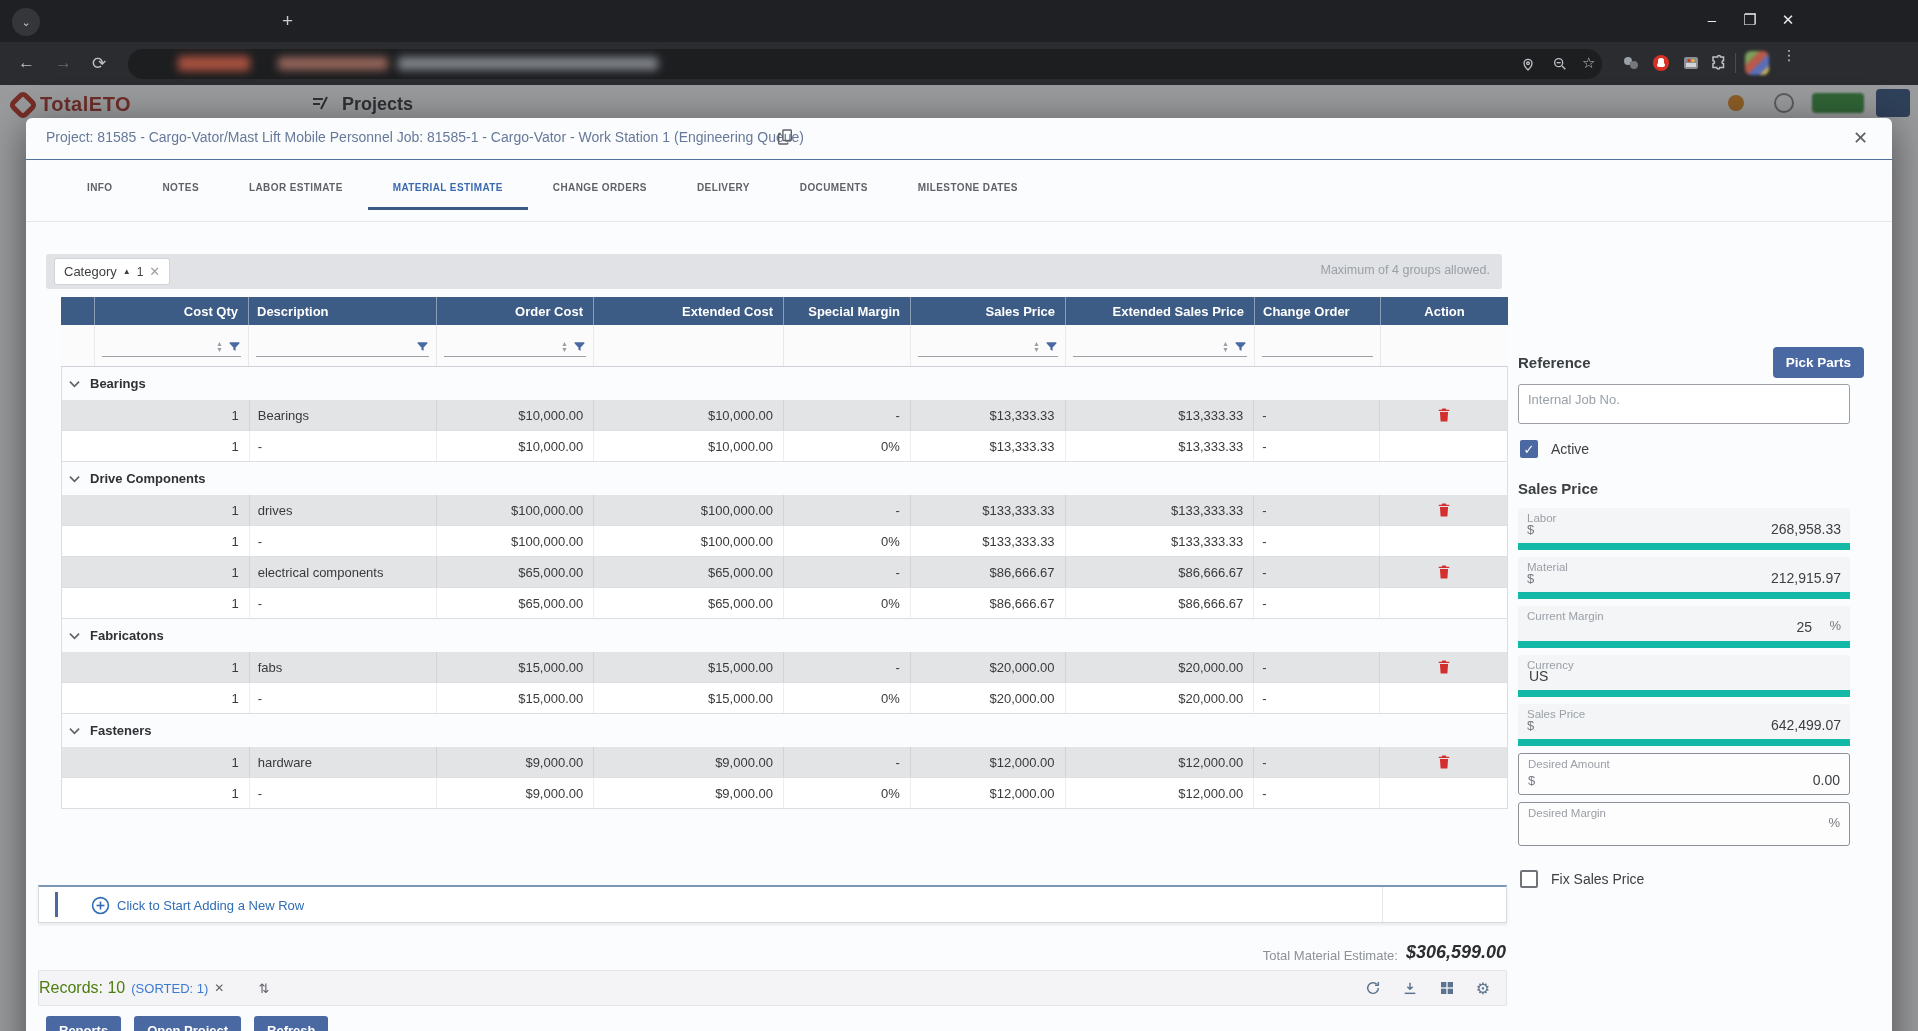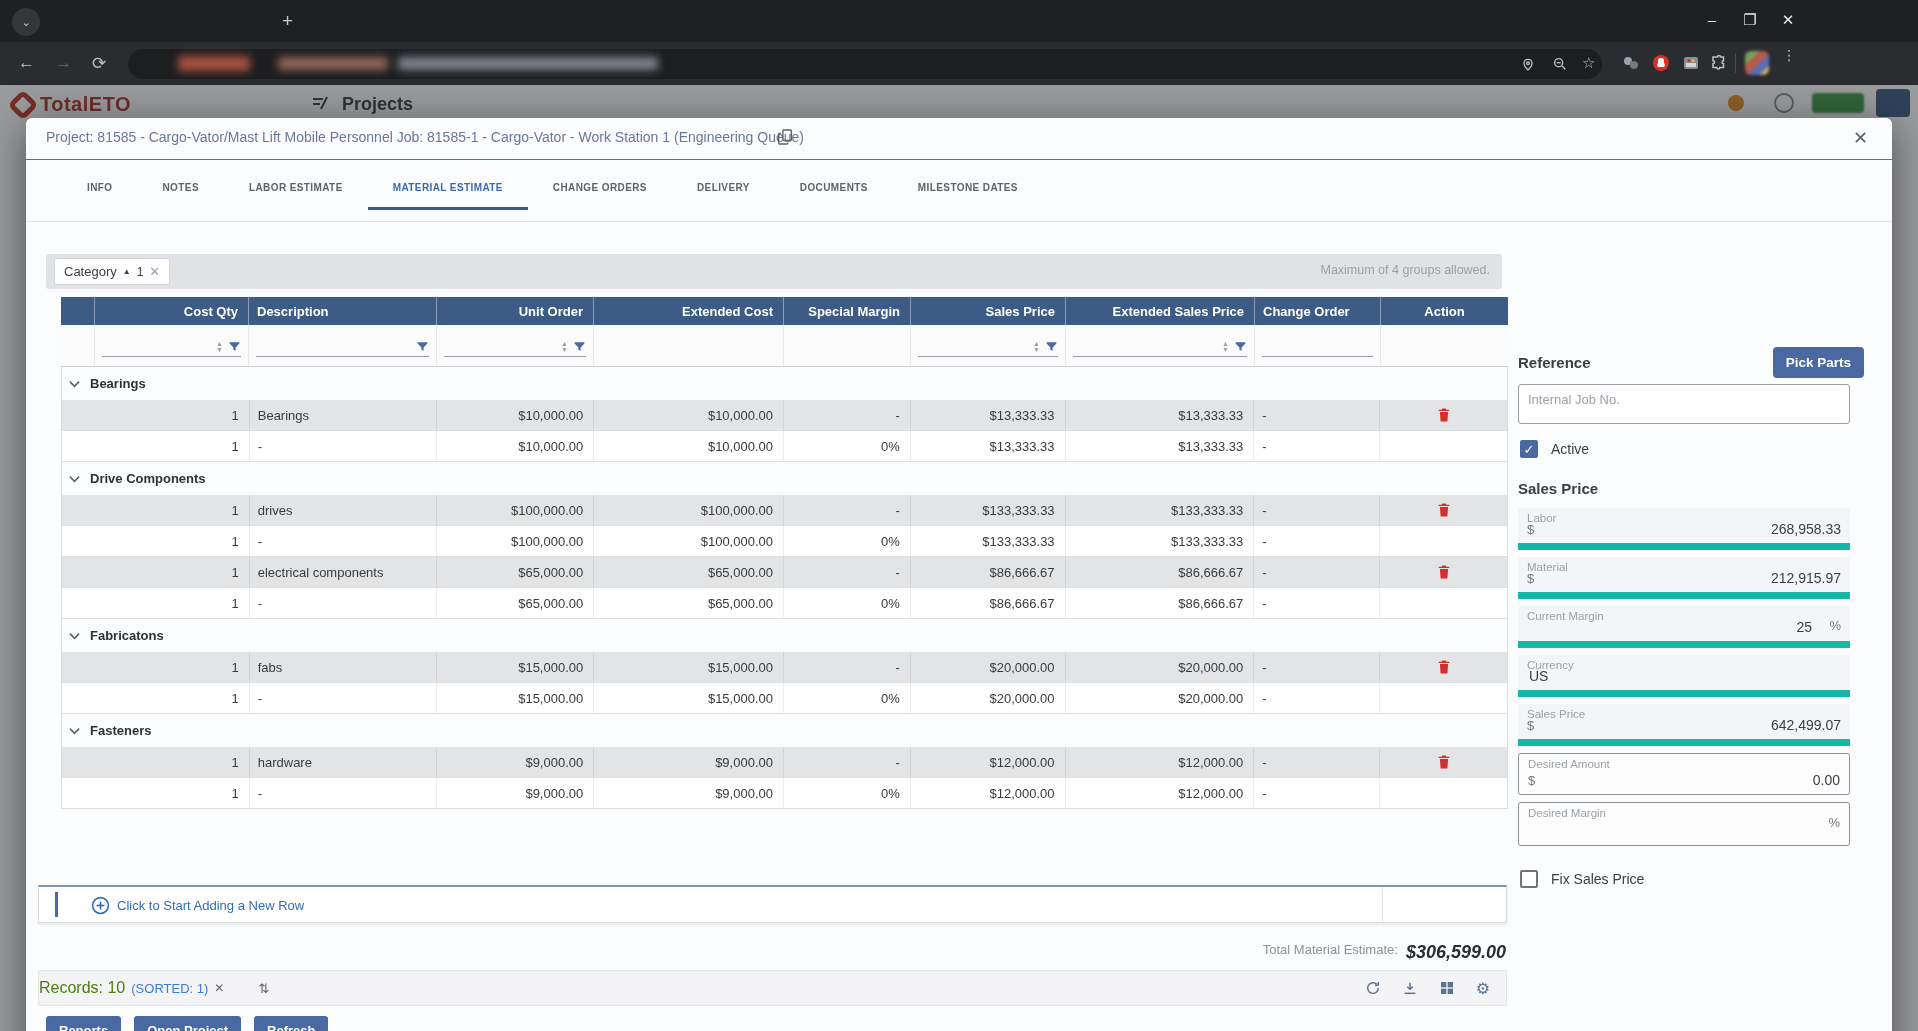--- a/index.html
+++ b/index.html
@@ -92,21 +92,21 @@
   .td:last-child{ border-right:none; }
   .td.r { justify-content:flex-end; padding-right:10px; } .td.l { padding-left:8px; } .td.c { justify-content:center; }
 
   .addrow { position:absolute; left:0; top:631px; width:1469px; height:38px; background:#fff;
     border:1px solid #d8dadd; border-top:2px solid #7c96b8; box-shadow:0 2px 3px rgba(0,0,0,.08); }
   .addrow .accent { position:absolute; left:16px; top:5px; bottom:5px; width:3px; background:#4a69a2; }
   .addrow .sep { position:absolute; left:1343px; top:0; bottom:0; width:1px; background:#e3e5e8; }
   .addrow .plus { position:absolute; left:52px; top:9px; }
   .addrow .altxt { position:absolute; left:78px; top:11px; font-size:13px; color:#2f6db5; }
 
-  .totalline { position:absolute; right:2px; top:688px; display:flex; gap:8px; align-items:flex-start; }
+  .totalline { position:absolute; right:2px; top:688px; display:flex; gap:8px; align-items:flex-end; }
   .tot-l { font-size:13px; color:#8d9196; } .tot-v { font-size:18px; font-weight:bold; color:#2b2d30;font-style:italic; }
 
   .recbar { position:absolute; left:0; top:716px; width:1469px; height:36px; background:#f4f4f6;
     border:1px solid #e2e4e7; border-radius:2px; display:flex; align-items:center; }
   .rec-t { font-size:16px; color:#4d7c0f; }
   .rec-sorted { margin-left:6px; font-size:13px; color:#3a7bd5; }
   .rec-x { margin-left:6px; font-size:12px; color:#5f6368; }
   .rec-updown { margin-left:34px; font-size:13px; color:#5f6368; }
   .rec-icons { margin-left:auto; margin-right:16px; display:flex; gap:21px; align-items:center; }
 
@@ -269,21 +269,21 @@
           <span class="x">✕</span>
         </div>
         <div class="maxnote">Maximum of 4 groups allowed.</div>
       </div>
 
       <div class="tbl">
         <div class="thead" id="thead">
             <div class="th c0 c"></div>
             <div class="th c1 r">Cost Qty</div>
             <div class="th c2 l">Description</div>
-            <div class="th c3 r">Unit Order</div>
+            <div class="th c3 r">Order Cost</div>
             <div class="th c4 r">Extended Cost</div>
             <div class="th c5 r">Special Margin</div>
             <div class="th c6 r">Sales Price</div>
             <div class="th c7 r">Extended Sales Price</div>
             <div class="th c8 l">Change Order</div>
             <div class="th c9 c">Action</div>
           </div>
         <div class="tfilter" id="tfilter">
             <div class="fc c0"></div>
             <div class="fc c1">

